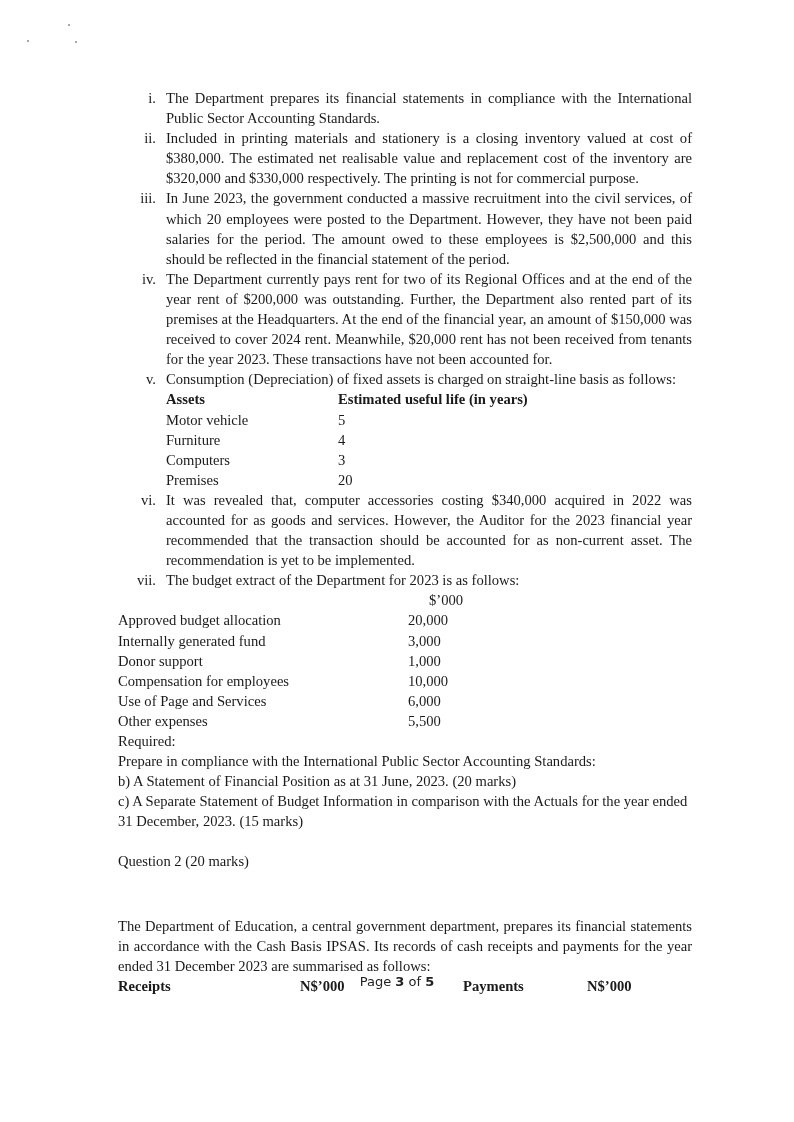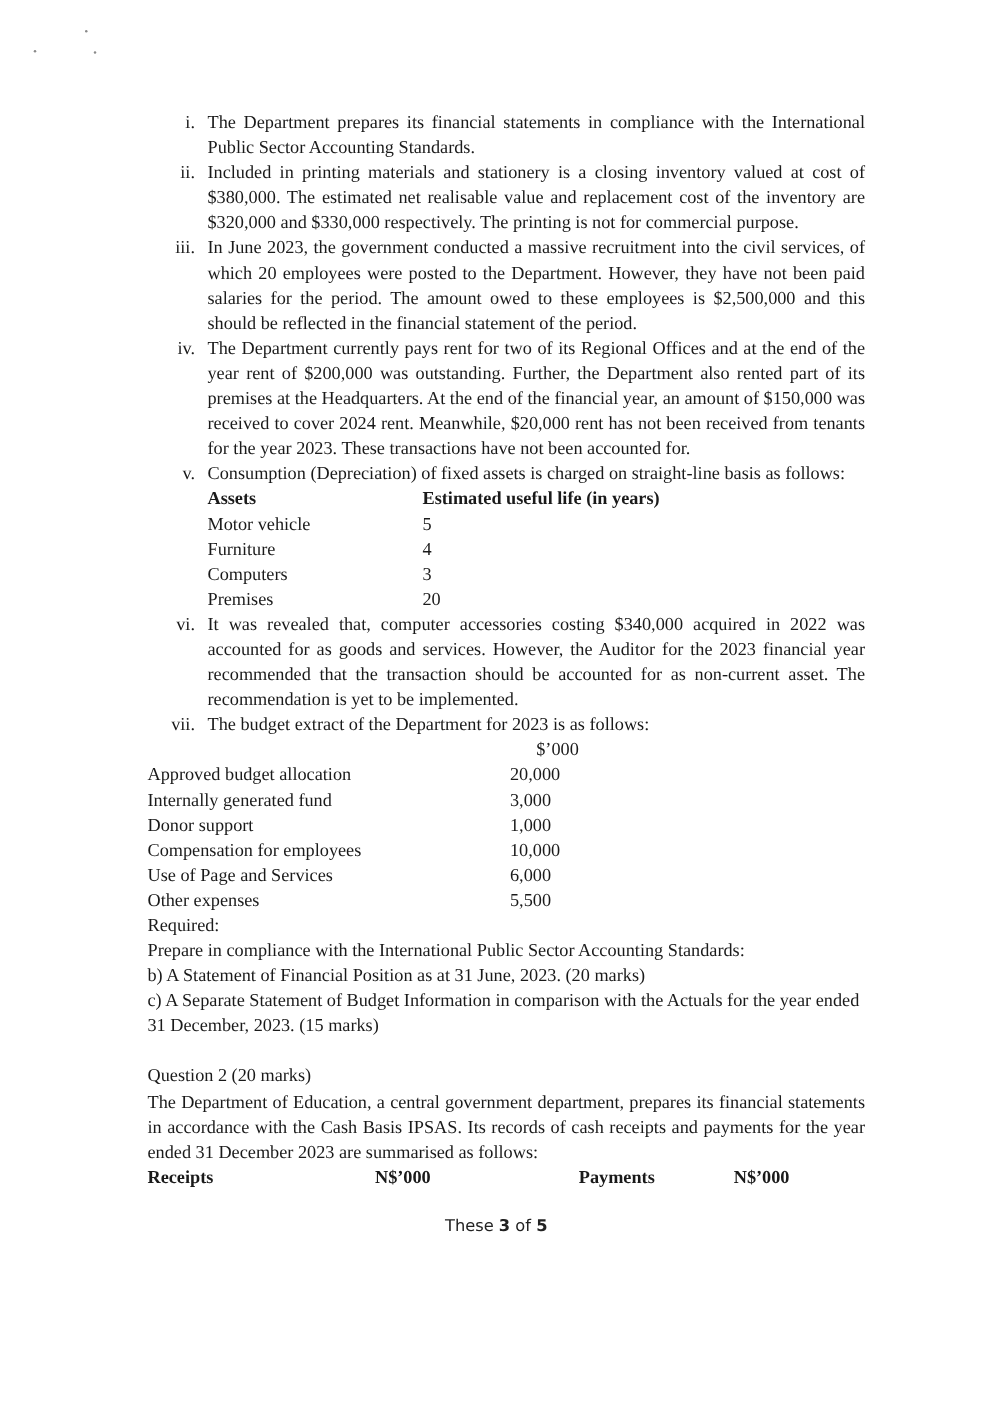--- a/index.html
+++ b/index.html
@@ -16,21 +16,21 @@
     .item .txt { display: block; }
     .asset-table { margin-left: 48px; border-collapse: collapse; }
     .asset-table td, .asset-table th { padding: 0; font-weight: normal; text-align: left; vertical-align: top; line-height: 20.1px; }
     .asset-table th { font-weight: bold; }
     .asset-table .c1 { width: 172px; }
     .budget { border-collapse: collapse; margin-top: 0; }
     .budget td { padding: 0; line-height: 20.1px; }
     .budget .lab { width: 290px; }
     .budget .amt { width: 76px; text-align: left; }
     .bold { font-weight: normal; }
-    .para { text-align: justify; }
+    .para { text-align: justify; margin-top: 44px; }
     .gap { height: 20px; }
     .cols { display: flex; font-weight: bold; }
     .cols span:nth-child(1) { width: 182px; }
     .cols span:nth-child(2) { width: 138px; }
     .cols span:nth-child(3) { width: 124px; margin-left: 25px; }
     .footer { position: absolute; top: 974px; left: 0; width: 794px; text-align: center;
       font-family: "DejaVu Sans", "Liberation Sans", sans-serif; font-size: 13px; color: #222; }
     .footer b { font-weight: bold; }
   </style>
 </head>
@@ -147,15 +147,15 @@
     <div class="para">The Department of Education, a central government department, prepares its financial statements in accordance with the Cash Basis IPSAS. Its records of cash receipts and payments for the year ended 31 December 2023 are summarised as follows:</div>
     <div class="cols">
       <span>Receipts</span>
       <span>N$’000</span>
       <span>Payments</span>
       <span>N$’000</span>
     </div>
   </div>
 
   <div class="footer">
-    <span>These </span><b>3</b><span> of </span><b>5</b>
+    <span>Page </span><b>3</b><span> of </span><b>5</b>
   </div>
 </div>
 
 </body></html>

